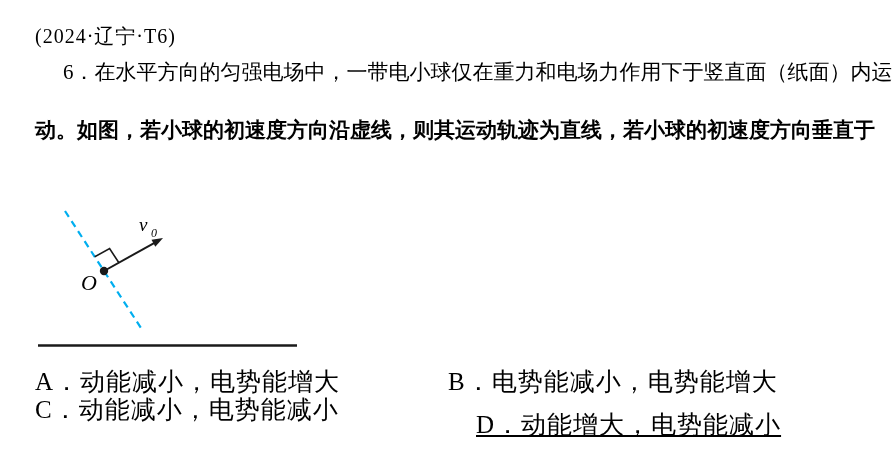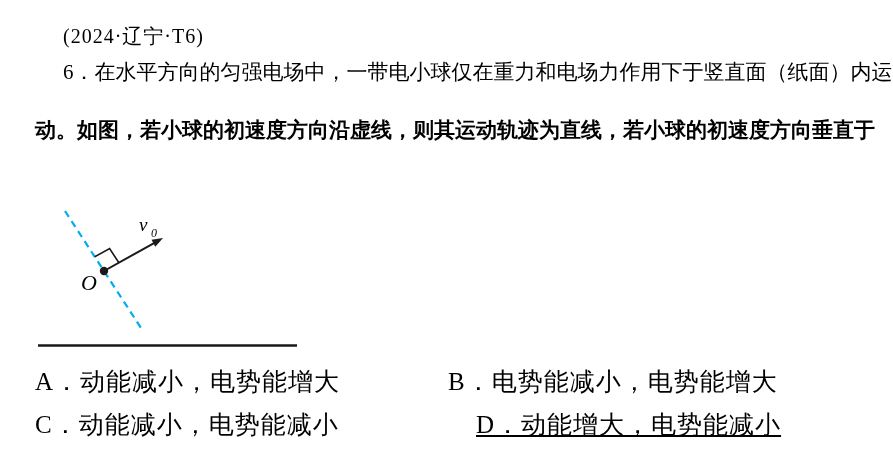--- a/index.html
+++ b/index.html
@@ -17,21 +17,20 @@
     overflow: hidden;
   }
   .source-tag {
     position: absolute;
     left: 35px;
     top: 22px;
     font-size: 20px;
     line-height: 28px;
     letter-spacing: 1px;
     white-space: nowrap;
-    margin-left: 28px;
   }
   .q-line {
     position: absolute;
     left: 35px;
     font-size: 21px;
     line-height: 28px;
     white-space: nowrap;
   }
   .q-line-1 { top: 58px; margin-left: 28px; }
   .q-line-2 { top: 116px; font-weight: bold; }
@@ -50,21 +49,21 @@
   }
   .option {
     position: absolute;
     font-size: 25px;
     line-height: 28px;
     letter-spacing: 1px;
     white-space: nowrap;
   }
   .option-a { left: 35px;  top: 368px; }
   .option-b { left: 448px; top: 368px; }
-  .option-c { left: 35px;  top: 411px; }
+  .option-c { left: 35px;  top: 396px; }
   .option-d { left: 476px; top: 411px; text-decoration: underline; }
   .fig-label {
     font-family: "Liberation Serif", "DejaVu Serif", serif;
     font-style: italic;
   }
 </style>
 </head>
 <body>
 
 <div class="page">

